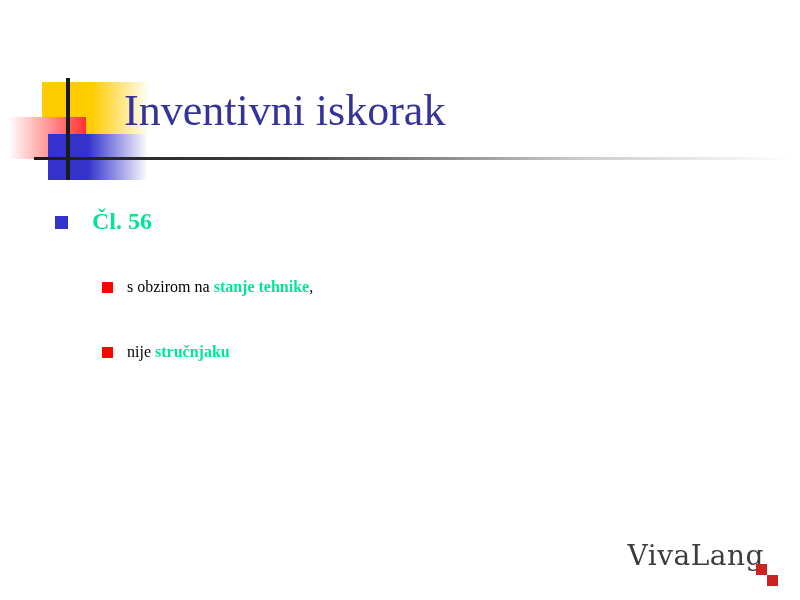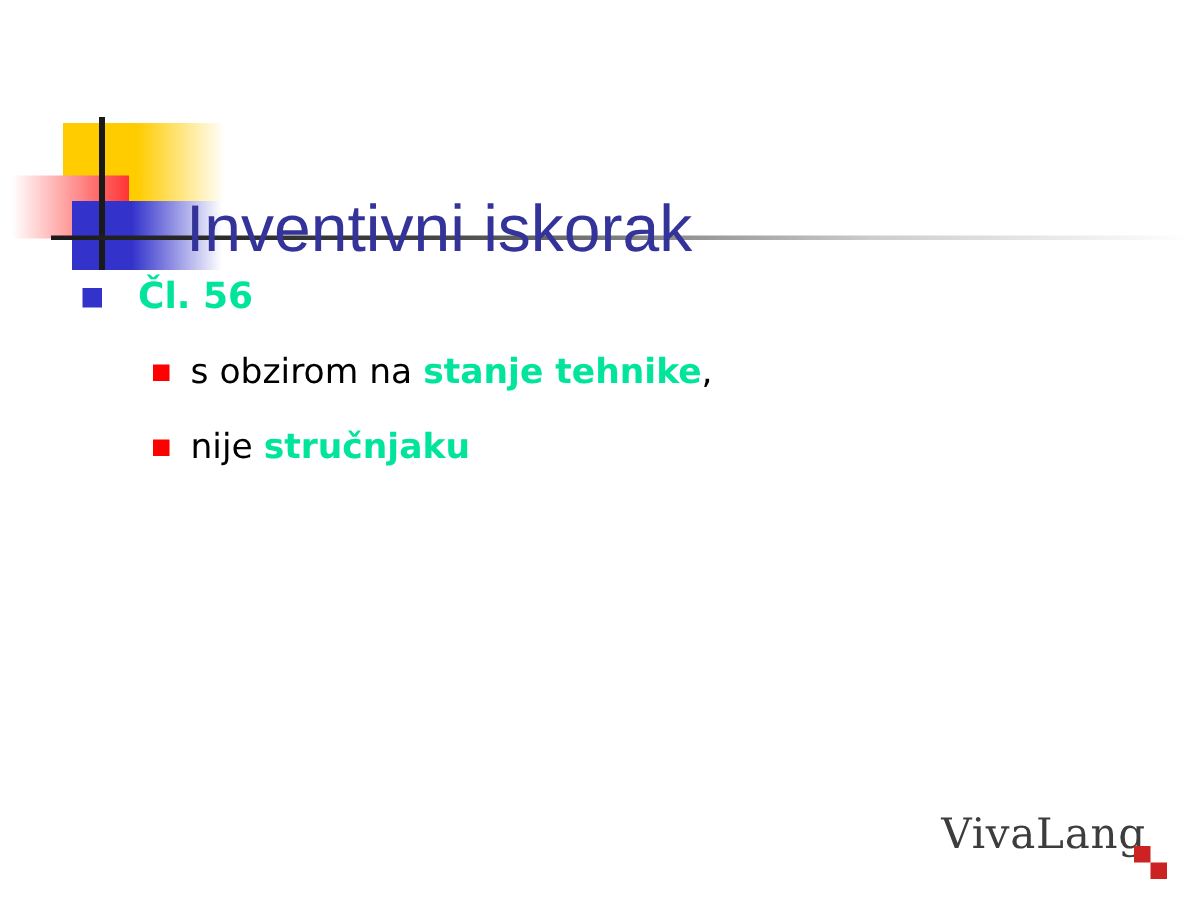--- a/index.html
+++ b/index.html
@@ -78,31 +78,31 @@
   }
 
   
   #title {
     position: absolute;
     left: 124px;
     top: 84px;
     font-size: 44px;
     line-height: 54px;
     color: #333399;
-    font-family: Liberation Sans, sans-serif;
+    font-family: Liberation Serif, serif;
     white-space: nowrap;
-    margin-top: 42px;
   }
 
   
   #body {
     position: absolute;
     left: 0;
-    top: 180px;
+    top: 204px;
     width: 711px;
+    font-family: Liberation Serif, serif;
   }
 
   .lvl1 {
     position: relative;
     padding-left: 92px;
     min-height: 34px;
     font-size: 24px;
     line-height: 34px;
   }
   .lvl1 .bullet {
@@ -123,23 +123,23 @@
     margin-top: 28px;
     padding-left: 60px;
     font-size: 25px;
     line-height: 34px;
     color: #000000;
   }
 
   .lvl2 {
     position: relative;
     padding-left: 127px;
-    margin-top: 18px;
+    margin-top: 33px;
     min-height: 32px;
-    font-size: 23px;
+    font-size: 16px;
     line-height: 32px;
     color: #000000;
   }
   .lvl2 .bullet {
     position: absolute;
     left: 102px;
     top: 11px;
     width: 11px;
     height: 11px;
     background: #FF0000;

